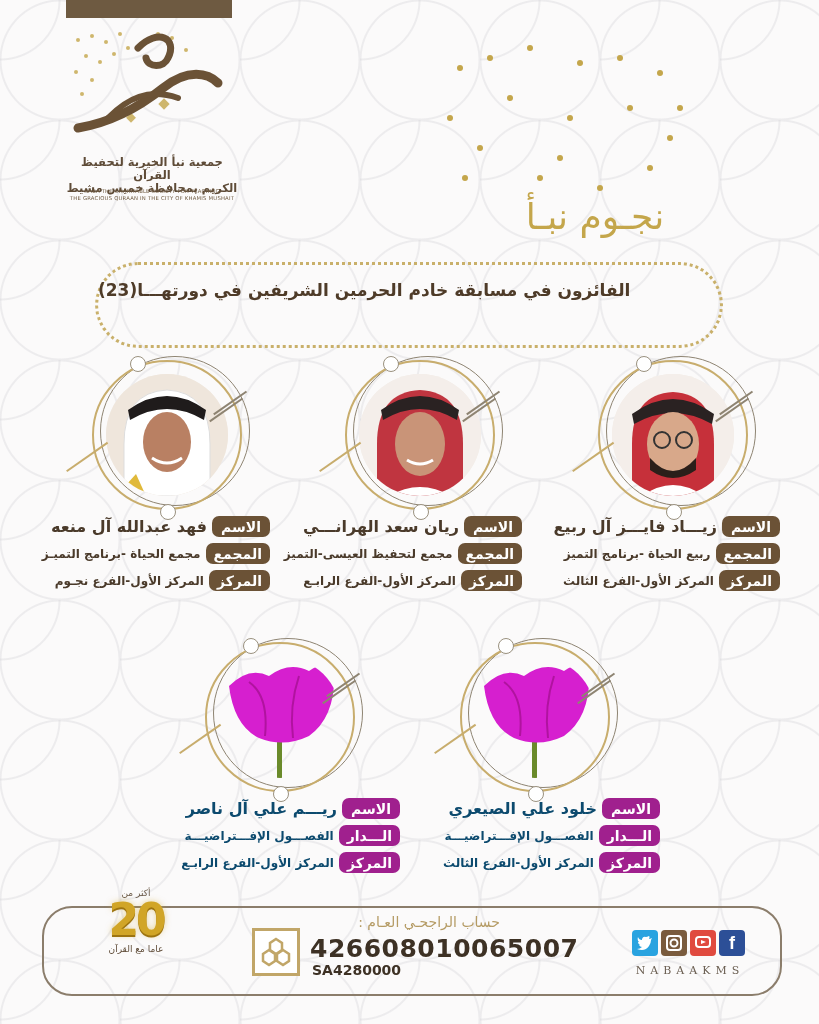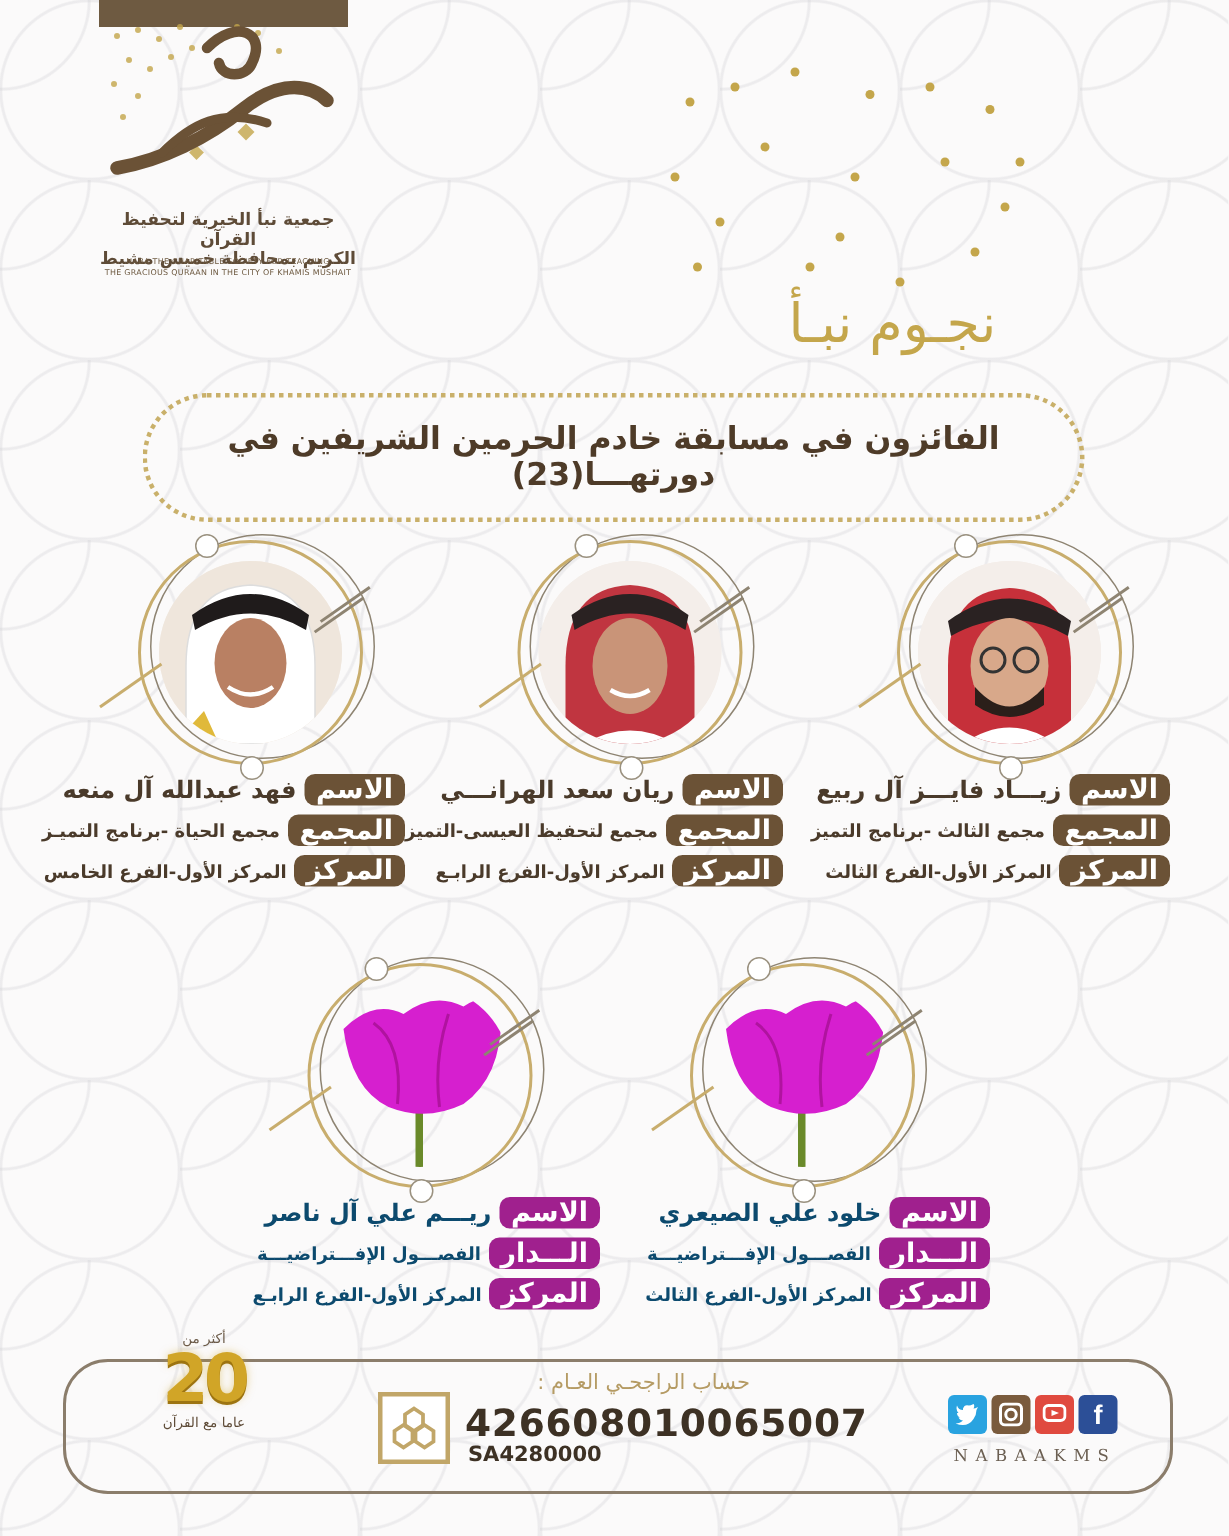--- a/index.html
+++ b/index.html
@@ -15,21 +15,21 @@
       background:
         radial-gradient(circle at 0 0, transparent 58px, rgba(200,200,205,.35) 59px, rgba(200,200,205,.35) 60px, transparent 61px) 0 0/120px 120px,
         radial-gradient(circle at 60px 60px, transparent 58px, rgba(200,200,205,.35) 59px, rgba(200,200,205,.35) 60px, transparent 61px) 0 0/120px 120px;
       opacity: .8;
     }
     .top-bar {
       position: absolute; left: 66px; top: 0; width: 166px; height: 18px;
       background: #6e5a41;
     }
     
-    .logo { position: absolute; left: 62px; top: 12px; width: 180px; height: 180px; }
+    .logo { position: absolute; left: 62px; top: 28px; width: 180px; height: 180px; }
     .logo-mark {
       position: absolute; left: 6px; top: 0; width: 160px; height: 110px;
     }
     .logo-text-ar {
       position: absolute; left: 0; top: 128px; width: 180px;
       text-align: center; direction: rtl; font-size: 11.5px; line-height: 13px;
       color: #5e4b37; font-weight: bold;
     }
     .logo-text-en {
       position: absolute; left: 0; top: 160px; width: 180px;
@@ -47,22 +47,22 @@
     .subtitle {
       position: absolute; left: 520px; top: 196px; width: 150px; text-align: center;
       font-size: 36px; font-weight: normal; color: #c4a64b; direction: rtl; letter-spacing: 1px;
     }
     
     .announce {
       position: absolute; left: 95px; top: 262px; width: 628px; height: 86px;
       border: 3px dotted #c9b06a; border-radius: 44px;
     }
     .announce-line {
-      position: absolute; left: 0; width: 100%; text-align: center; direction: rtl;
-      font-size: 21px; font-weight: bold; color: #4e3b28;
+      position: absolute; left: 0; width: 100%; text-align: left; direction: rtl;
+      font-size: 17px; font-weight: bold; color: #4e3b28;
     }
     .announce-line.l1 { top: 15px; }
     .announce-line.l2 { top: 43px; }
     
     .photo {
       position: absolute; width: 150px; height: 150px;
     }
     .photo .ring1 {
       position: absolute; inset: 0; border: 2px solid #c8ad6d; border-radius: 50%;
     }
@@ -91,21 +91,21 @@
     .person { position: absolute; left: 0; top: 0; width: 122px; height: 122px; }
     
     .info {
       position: absolute; width: 240px; direction: rtl;
     }
     .info-row {
       display: flex; flex-direction: row; align-items: center; height: 25px; margin-bottom: 2px;
     }
     .pill {
       flex: 0 0 auto; height: 21px; padding: 0 8px; border-radius: 7px;
-      background: #6b5236; color: #fff; font-size: 18px; font-weight: bold;
+      background: #6b5236; color: #fff; font-size: 14px; font-weight: bold;
       display: flex; align-items: center; justify-content: center; min-width: 58px;
     }
     .pill.purple { background: #a0208e; }
     .val {
       margin-right: 5px; color: #4a3a2a; white-space: nowrap;
     }
     .val.big { font-size: 16px; font-weight: bold; }
     .val.small { font-size: 12px; font-weight: bold; }
     .val.purple { color: #0c4a6e; }
     
@@ -288,21 +288,21 @@
   <div class="slash c"></div>
 </div>
 
 <div class="info" style="left:540px;top:514px">
   <div class="info-row">
     <span class="pill">الاسم</span>
     <span class="val big">زيـــاد فايـــز آل ربيع</span>
   </div>
   <div class="info-row">
     <span class="pill">المجمع</span>
-    <span class="val small">مجمع الثالث -برنامج التميز</span>
+    <span class="val small">ربيع الحياة -برنامج التميز</span>
   </div>
   <div class="info-row">
     <span class="pill">المركز</span>
     <span class="val small">المركز الأول-الفرع الثالث</span>
   </div>
 </div>
 
 <div class="info" style="left:282px;top:514px">
   <div class="info-row">
     <span class="pill">الاسم</span>
@@ -322,21 +322,21 @@
   <div class="info-row">
     <span class="pill">الاسم</span>
     <span class="val big">فهد عبدالله آل منعه</span>
   </div>
   <div class="info-row">
     <span class="pill">المجمع</span>
     <span class="val small">مجمع الحياة -برنامج التميـز</span>
   </div>
   <div class="info-row">
     <span class="pill">المركز</span>
-    <span class="val small">المركز الأول-الفرع الخامس</span>
+    <span class="val small">المركز الأول-الفرع نجـوم</span>
   </div>
 </div>
 
 <div class="photo" style="left:460px;top:642px">
   <div class="ring2"></div>
   <div class="ring1"></div>
   <div class="img" style="background:transparent">
     <svg class="person" viewBox="0 0 122 122">
       <rect x="58" y="80" width="5" height="42" fill="#6a8a2a"></rect>
       <path d="M10 30 Q30 10 50 20 Q70 5 90 15 Q105 5 115 12 Q118 60 90 80 Q65 92 40 82 Q15 70 10 30 Z" fill="#d61fcf"></path>

